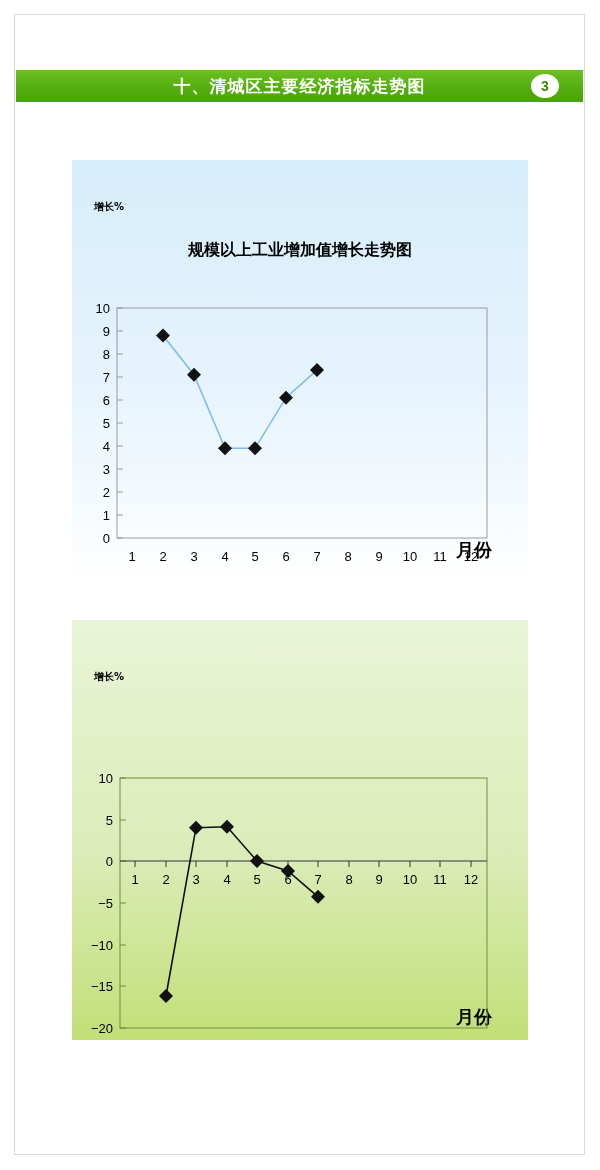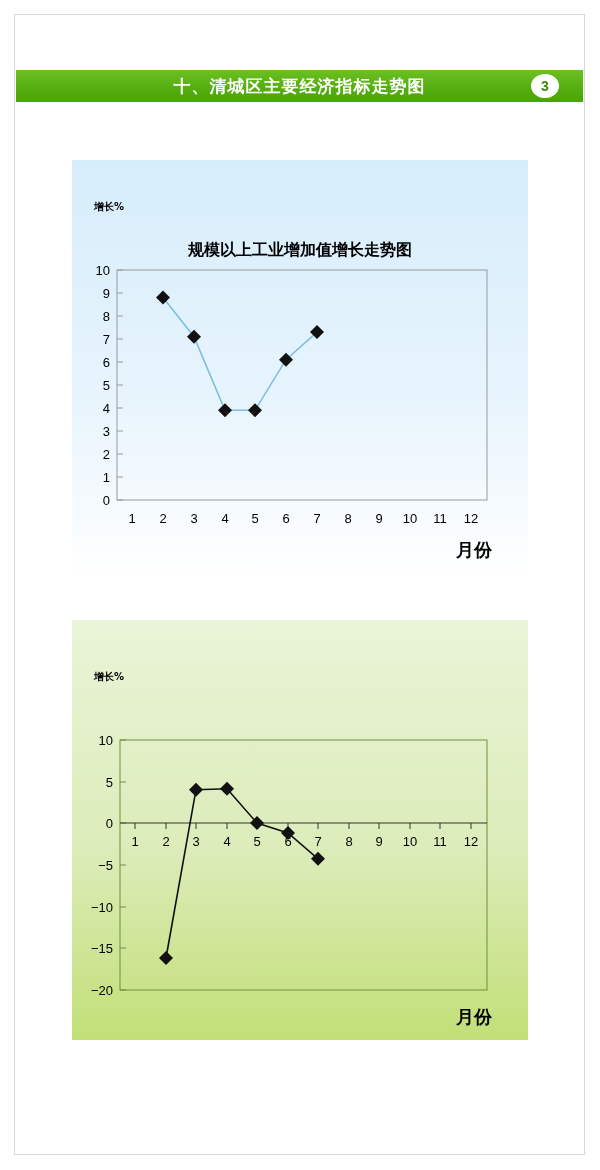--- a/index.html
+++ b/index.html
@@ -42,21 +42,21 @@
     font-family:"DejaVu Sans","Liberation Sans",sans-serif;
   }
   .chart-title{
     position:absolute;width:100%;text-align:center;font-size:16px;color:#000;
     font-family:"DejaVu Sans","Liberation Serif",serif;font-weight:bold;
   }
   .x-label{
     position:absolute;font-size:18px;font-weight:bold;color:#000;
     font-family:Liberation Serif, serif;
   }
-  .plot{position:absolute;}
+  .plot{position:absolute;margin-top:38px;}
   svg{display:block;}
   text{font-family:"Liberation Sans",sans-serif;}
 </style>
 </head>
 <body>
 
 <div class="page-border"></div>
 
 <div class="header">
   <span class="header-title">十、清城区主要经济指标走势图</span>

